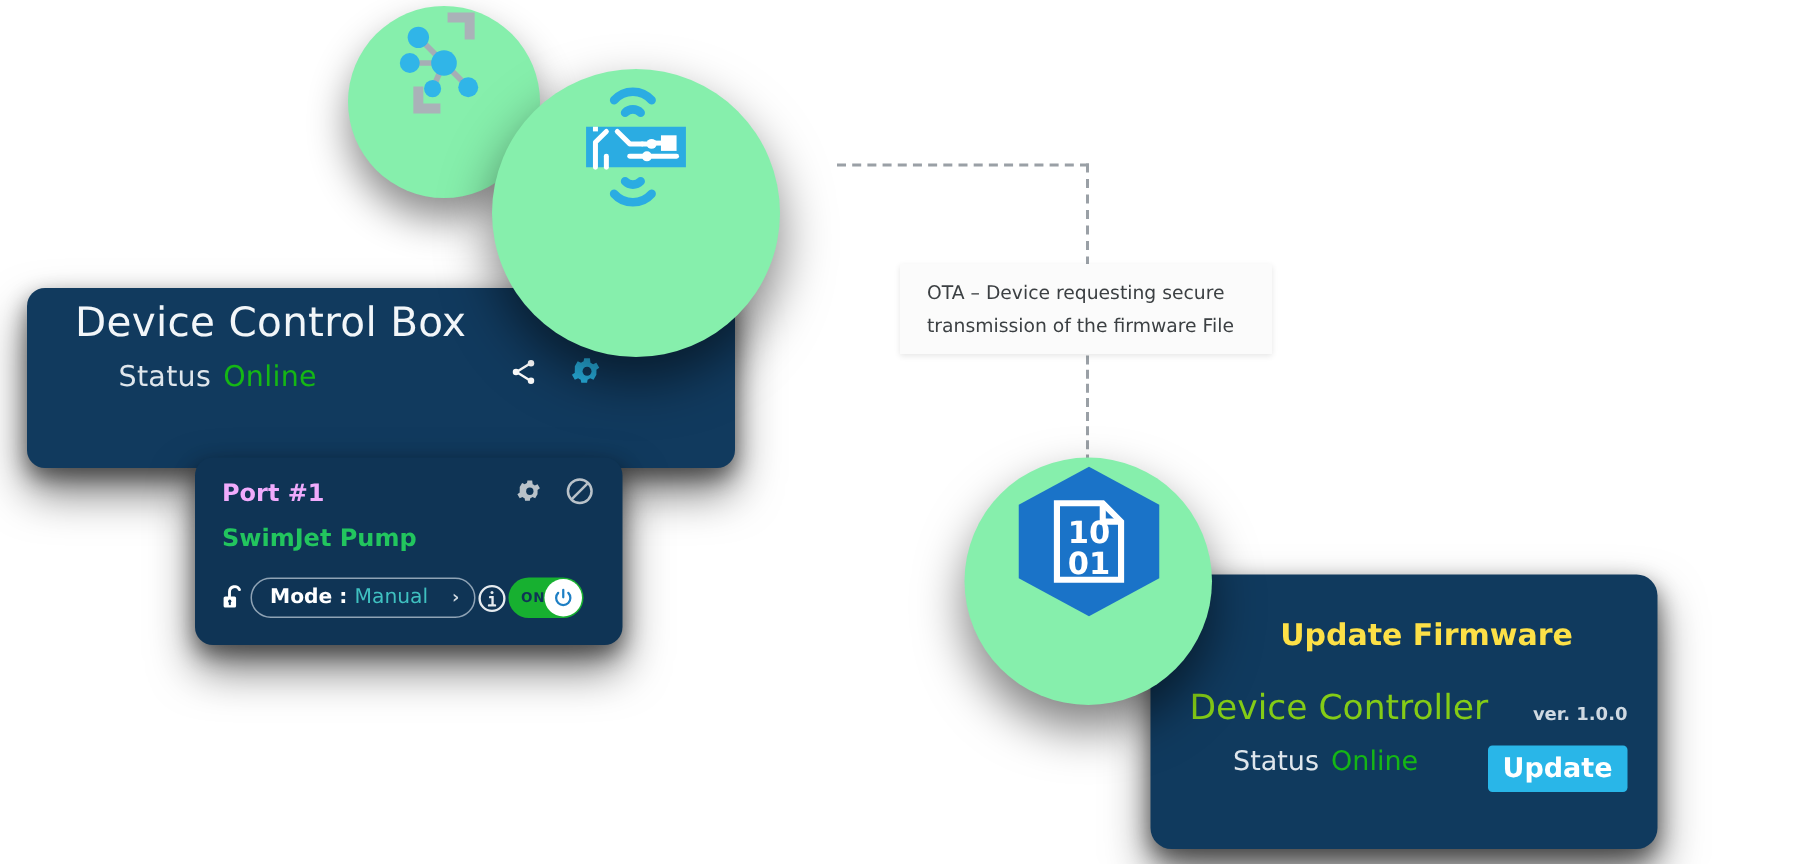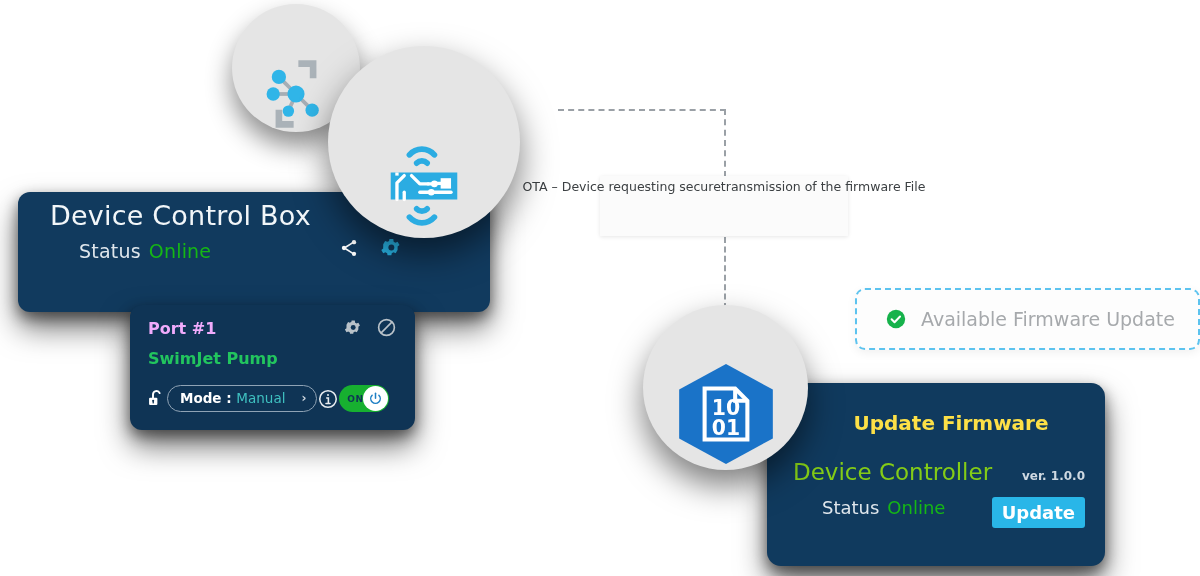--- a/index.html
+++ b/index.html
@@ -241,26 +241,25 @@
 
   
   #ota-box {
     position: absolute;
     left: 600px;
     top: 176px;
     width: 248px;
     height: 60px;
     background: #fbfbfb;
     display: flex;
-    flex-direction: row;
+    flex-direction: column;
     justify-content: center;
     padding: 0 18px;
     box-sizing: border-box;
     box-shadow: 0 1px 4px rgba(0,0,0,0.10);
-    text-align: center;
   }
   #ota-box .ota-line {
     font-size: 12.5px;
     color: #3c4043;
     line-height: 1.75;
     white-space: nowrap;
   }
 
   
   .dash-h {
@@ -282,23 +281,23 @@
     left: 724px;
     top: 237px;
     height: 72px;
     border-left: 2px dashed #9aa0a6;
   }
 
   
   .circle {
     position: absolute;
     border-radius: 50%;
-    background: #e5e5e5;
-    display: flex;
-    align-items: flex-end;
+    background: #86efac;
+    display: flex;
+    align-items: flex-start;
     justify-content: center;
   }
   #circle-network {
     left: 232px;
     top: 4px;
     width: 128px;
     height: 128px;
     box-shadow: 0 14px 26px rgba(0,0,0,0.45);
   }
   #circle-board {
@@ -406,29 +405,20 @@
         <span class="knob">
           <svg class="icon-svg" width="15" height="15" viewBox="0 0 24 24" fill="none" stroke="#1e7fc4" stroke-width="2.4" stroke-linecap="round">
             <path d="M12 3.5v8"></path>
             <path d="M6.6 6.8a7.6 7.6 0 1 0 10.8 0"></path>
           </svg>
         </span>
       </span>
     </div>
   </div>
 
-  <div id="avail-pill">
-    <span>
-      <svg class="icon-svg" width="22" height="22" viewBox="0 0 24 24">
-        <circle cx="12" cy="12" r="10" fill="#16b24b"></circle>
-        <path d="M7.2 12.3l3.2 3.2 6-6.2" fill="none" stroke="#ffffff" stroke-width="2.2" stroke-linecap="round" stroke-linejoin="round"></path>
-      </svg>
-    </span>
-    <span class="pill-text">Available Firmware Update</span>
-  </div>
 
   <div class="card" id="firmware-card">
     <div class="fw-title">Update Firmware</div>
     <div class="fw-device">Device Controller</div>
     <div class="fw-ver">ver. 1.0.0</div>
     <div class="fw-status">
       <span class="status-label">Status</span><span class="status-value">Online</span>
     </div>
     <button class="update-btn">Update</button>
   </div>

